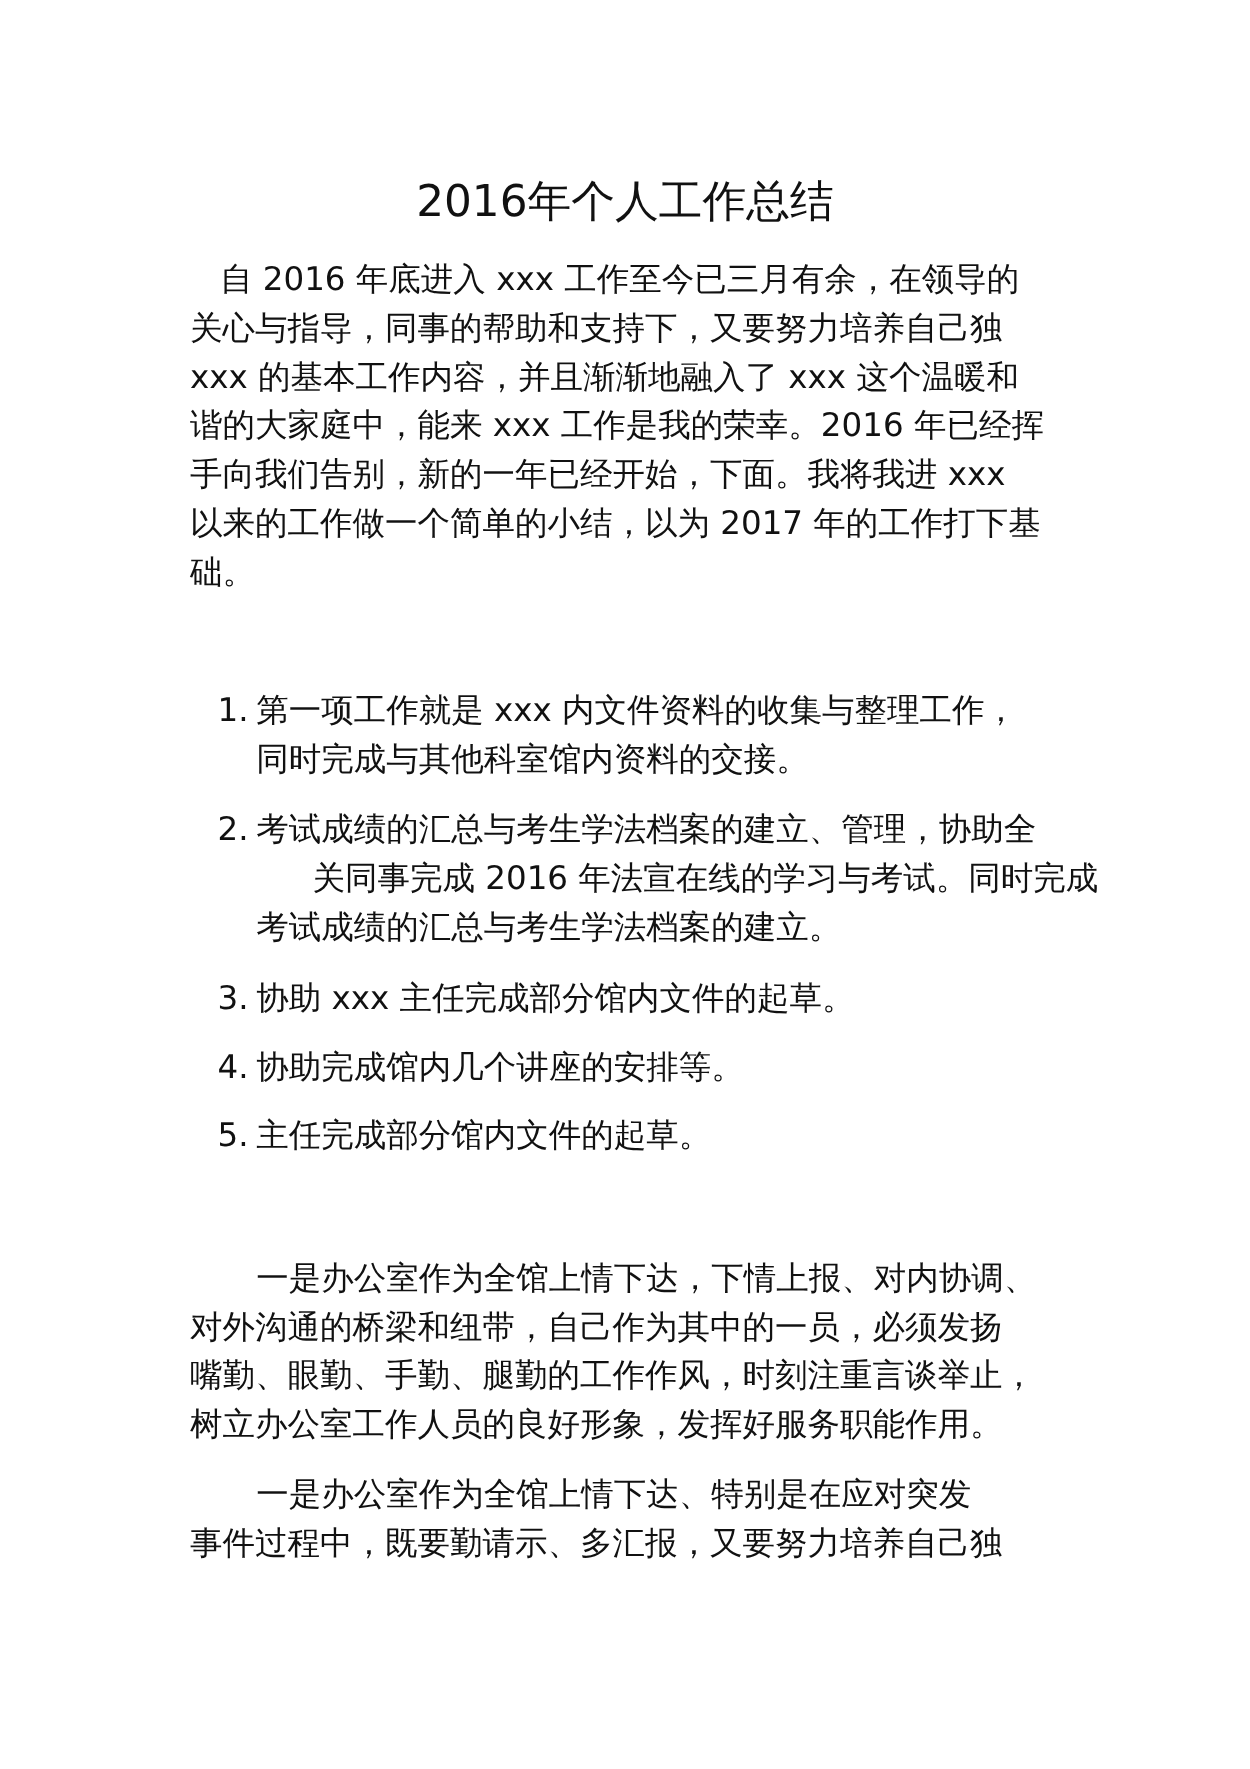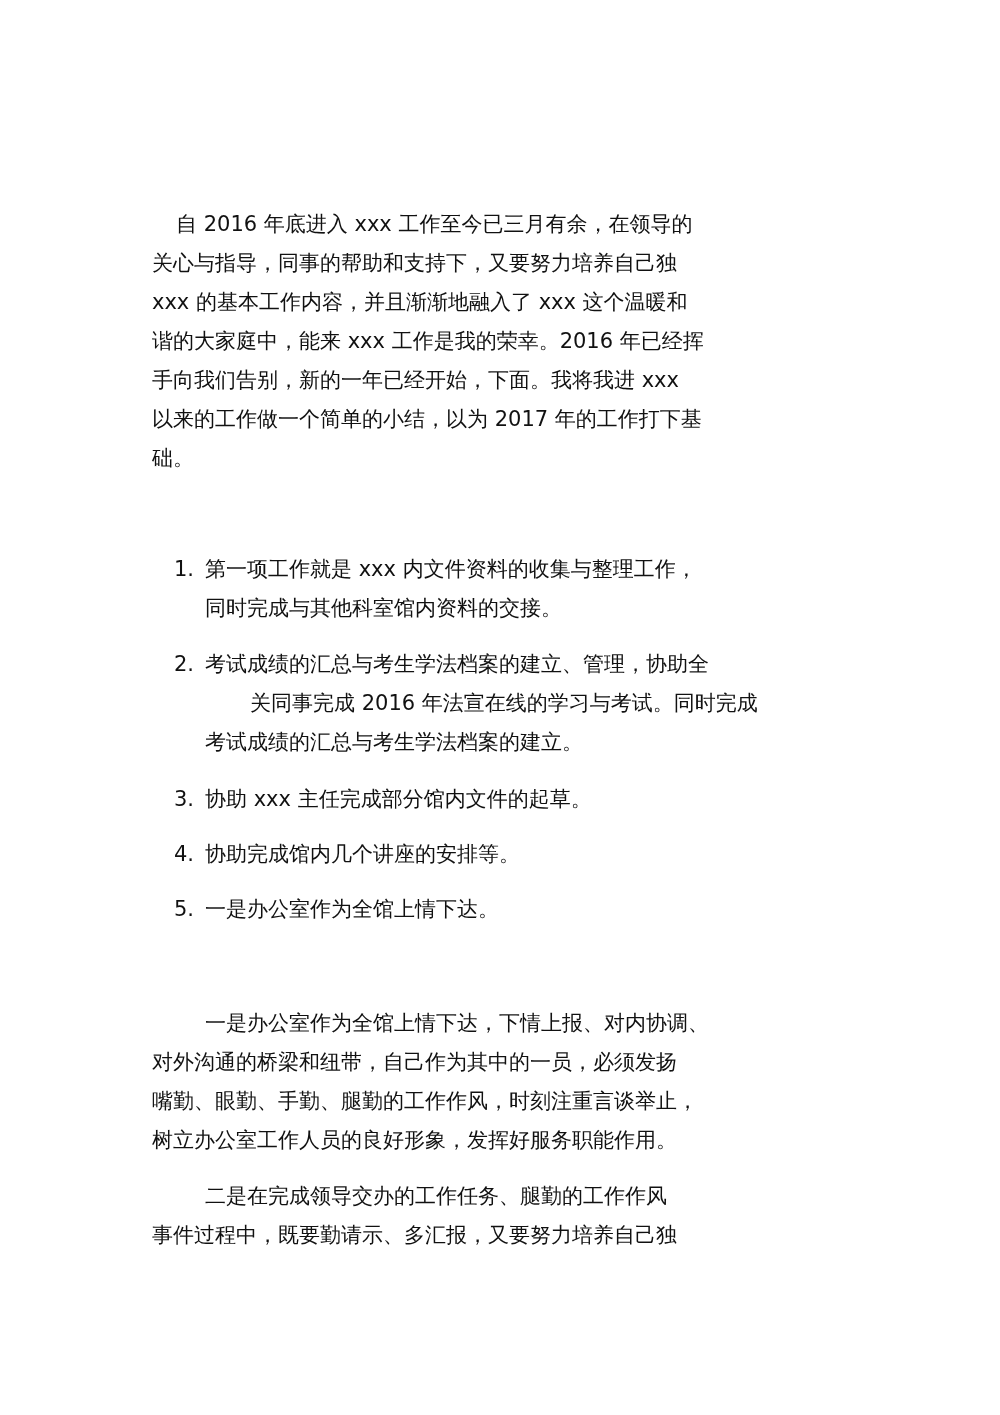--- a/index.html
+++ b/index.html
@@ -16,31 +16,32 @@
       position: absolute;
       left: 0; width: 1000px;
       top: 138px;
       text-align: center;
       font-size: 35px;
       line-height: 48px;
       white-space: nowrap;
     }
     .line {
       position: absolute;
-      font-size: 21px;
+      font-size: 26px;
       line-height: 38px;
       white-space: nowrap;
       letter-spacing: 0px;
     }
   </style>
 </head>
 <body>
 
 <div class="page">
 
+  <div class="title">2016年个人工作总结</div>
 
   <div>
     <div class="line" style="left:176px; top:205px;">自 2016 年底进入 xxx 工作至今已三月有余，在领导的</div>
     <div class="line" style="left:152px; top:244px;">关心与指导，同事的帮助和支持下，又要努力培养自己独</div>
     <div class="line" style="left:152px; top:283px;">xxx 的基本工作内容，并且渐渐地融入了 xxx 这个温暖和</div>
     <div class="line" style="left:152px; top:322px;">谐的大家庭中，能来 xxx 工作是我的荣幸。2016 年已经挥</div>
     <div class="line" style="left:152px; top:361px;">手向我们告别，新的一年已经开始，下面。我将我进 xxx</div>
     <div class="line" style="left:152px; top:400px;">以来的工作做一个简单的小结，以为 2017 年的工作打下基</div>
     <div class="line" style="left:152px; top:439px;">础。</div>
   </div>
@@ -61,30 +62,30 @@
     <div>
       <div class="line" style="left:174px; top:780px;">3.</div>
       <div class="line" style="left:205px; top:780px;">协助 xxx 主任完成部分馆内文件的起草。</div>
     </div>
     <div>
       <div class="line" style="left:174px; top:835px;">4.</div>
       <div class="line" style="left:205px; top:835px;">协助完成馆内几个讲座的安排等。</div>
     </div>
     <div>
       <div class="line" style="left:174px; top:890px;">5.</div>
-      <div class="line" style="left:205px; top:890px;">一是办公室作为全馆上情下达。</div>
+      <div class="line" style="left:205px; top:890px;">主任完成部分馆内文件的起草。</div>
     </div>
   </div>
 
 
   <div>
     <div class="line" style="left:205px; top:1004px;">一是办公室作为全馆上情下达，下情上报、对内协调、</div>
     <div class="line" style="left:152px; top:1043px;">对外沟通的桥梁和纽带，自己作为其中的一员，必须发扬</div>
     <div class="line" style="left:152px; top:1082px;">嘴勤、眼勤、手勤、腿勤的工作作风，时刻注重言谈举止，</div>
     <div class="line" style="left:152px; top:1121px;">树立办公室工作人员的良好形象，发挥好服务职能作用。</div>
   </div>
 
   <div>
-    <div class="line" style="left:205px; top:1177px;">二是在完成领导交办的工作任务、腿勤的工作作风</div>
+    <div class="line" style="left:205px; top:1177px;">一是办公室作为全馆上情下达、特别是在应对突发</div>
     <div class="line" style="left:152px; top:1216px;">事件过程中，既要勤请示、多汇报，又要努力培养自己独</div>
   </div>
 
 </div>
 
 </body></html>

